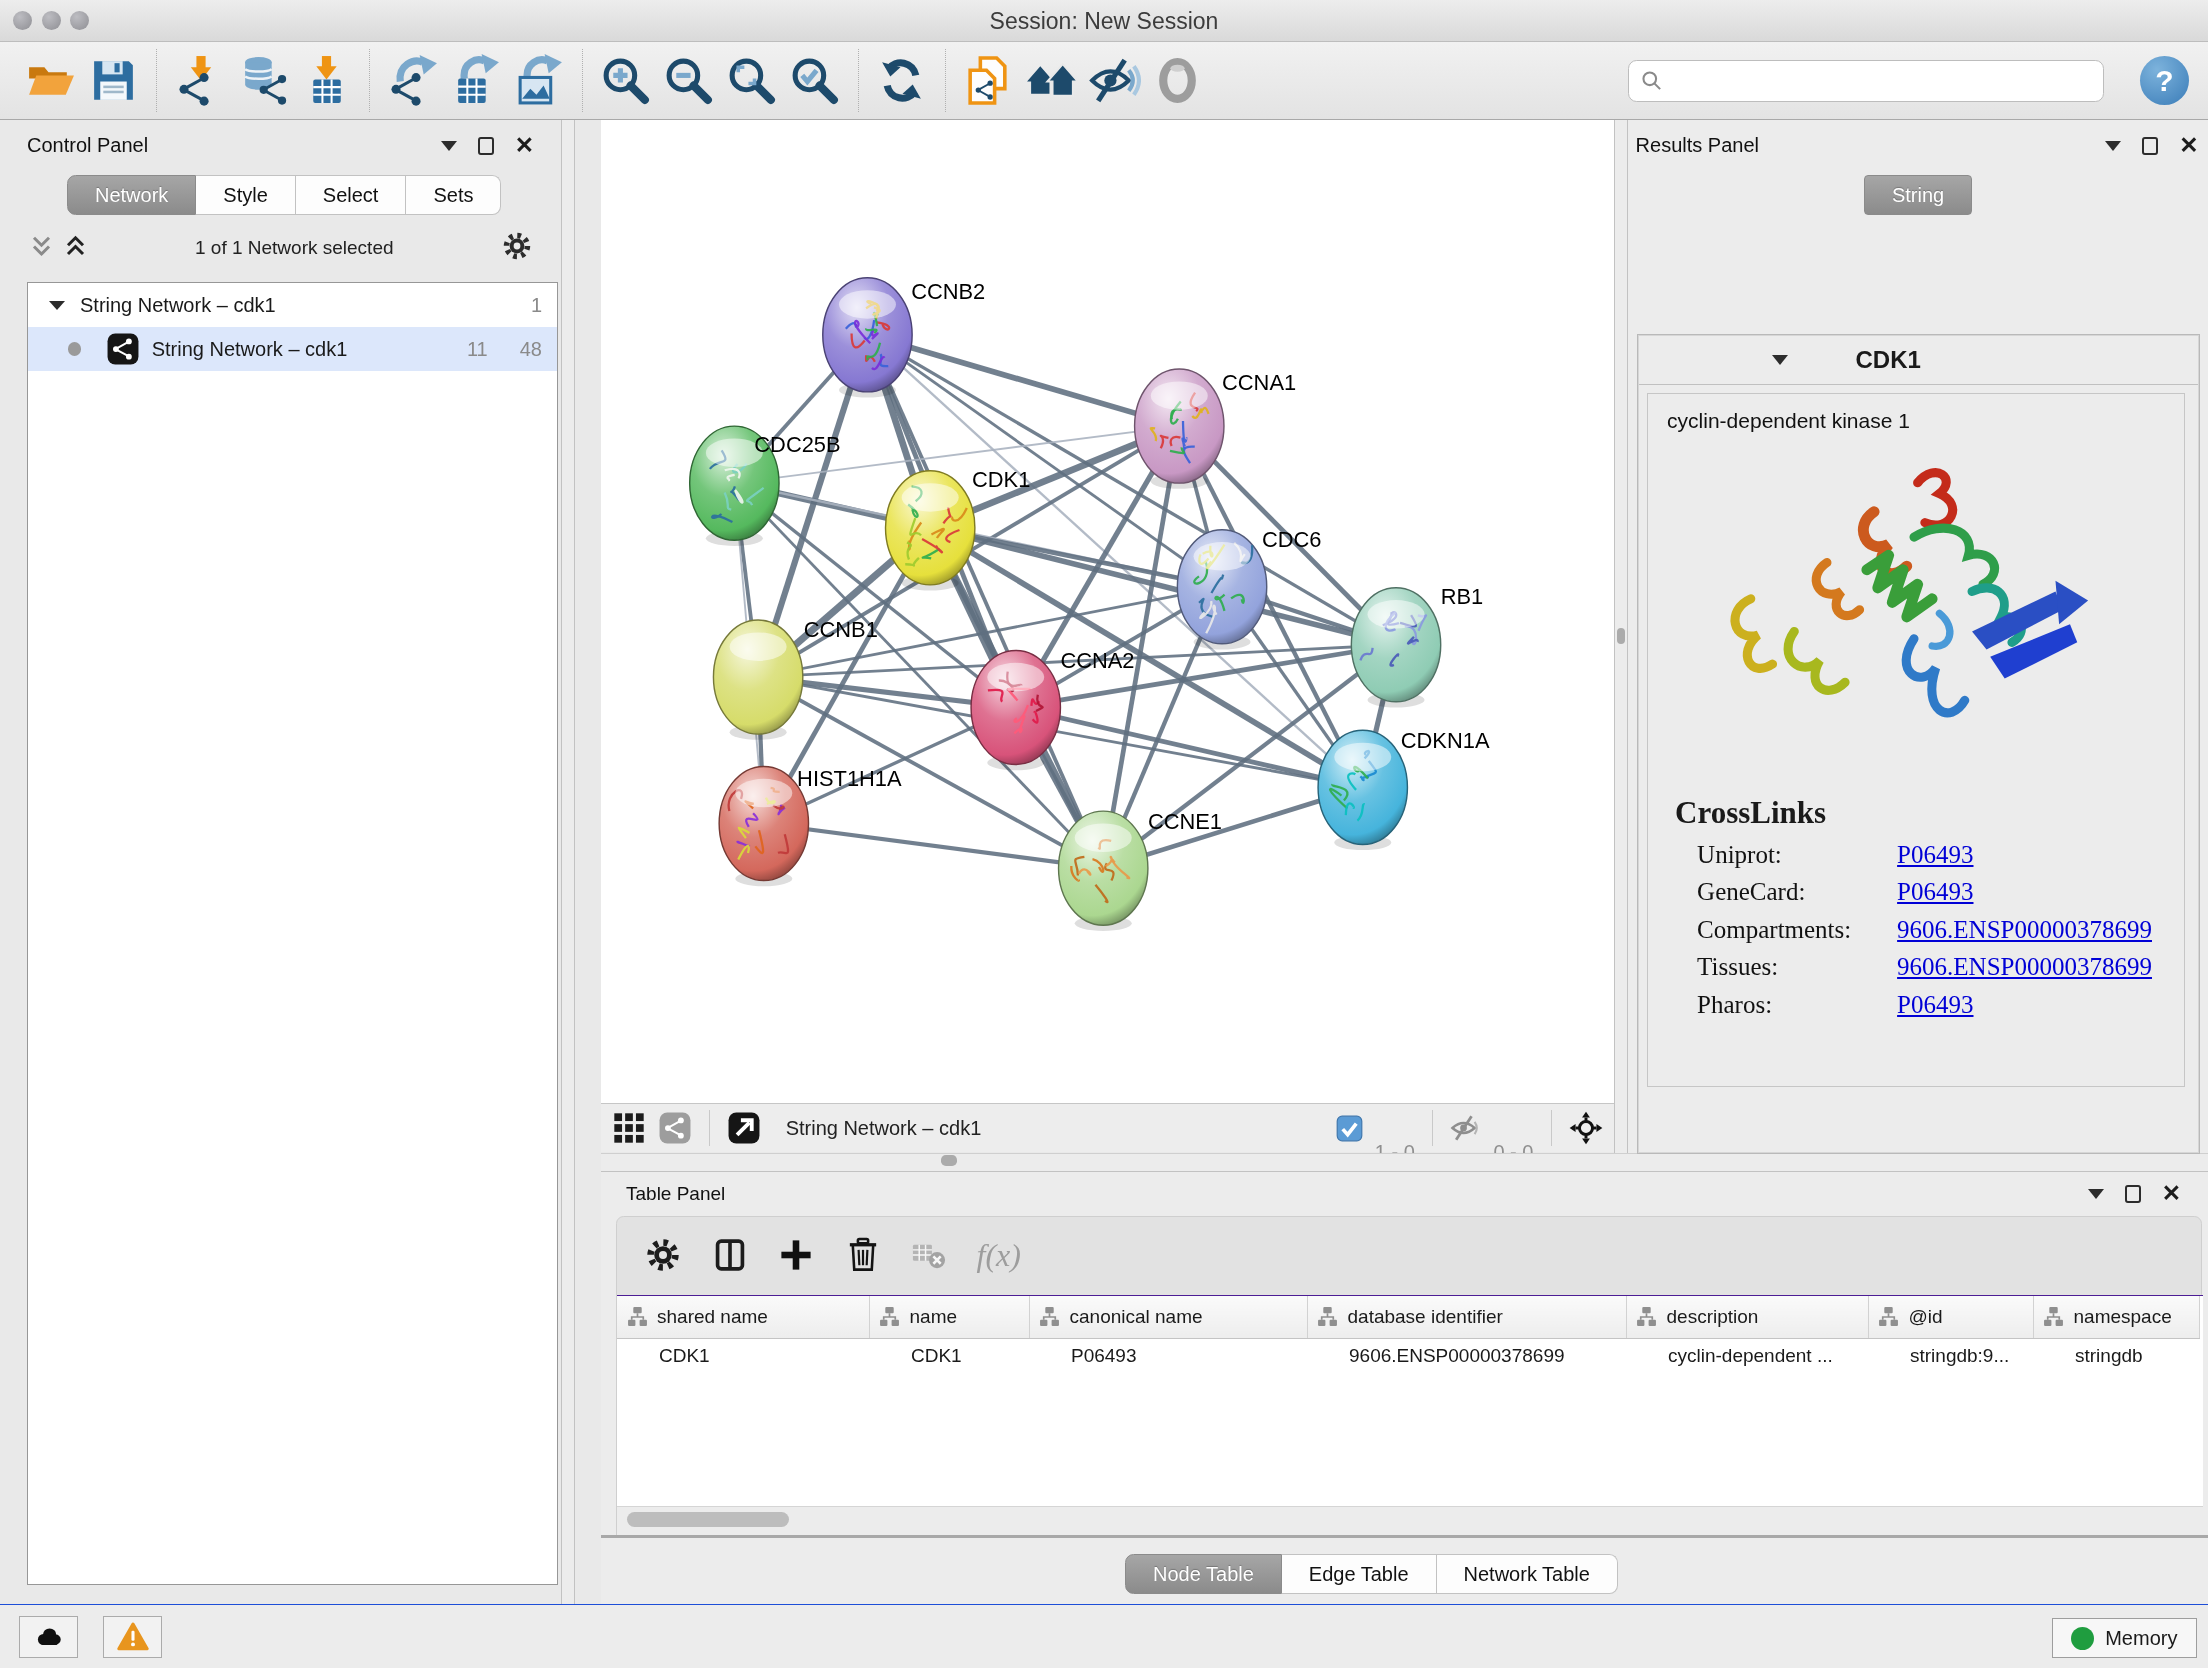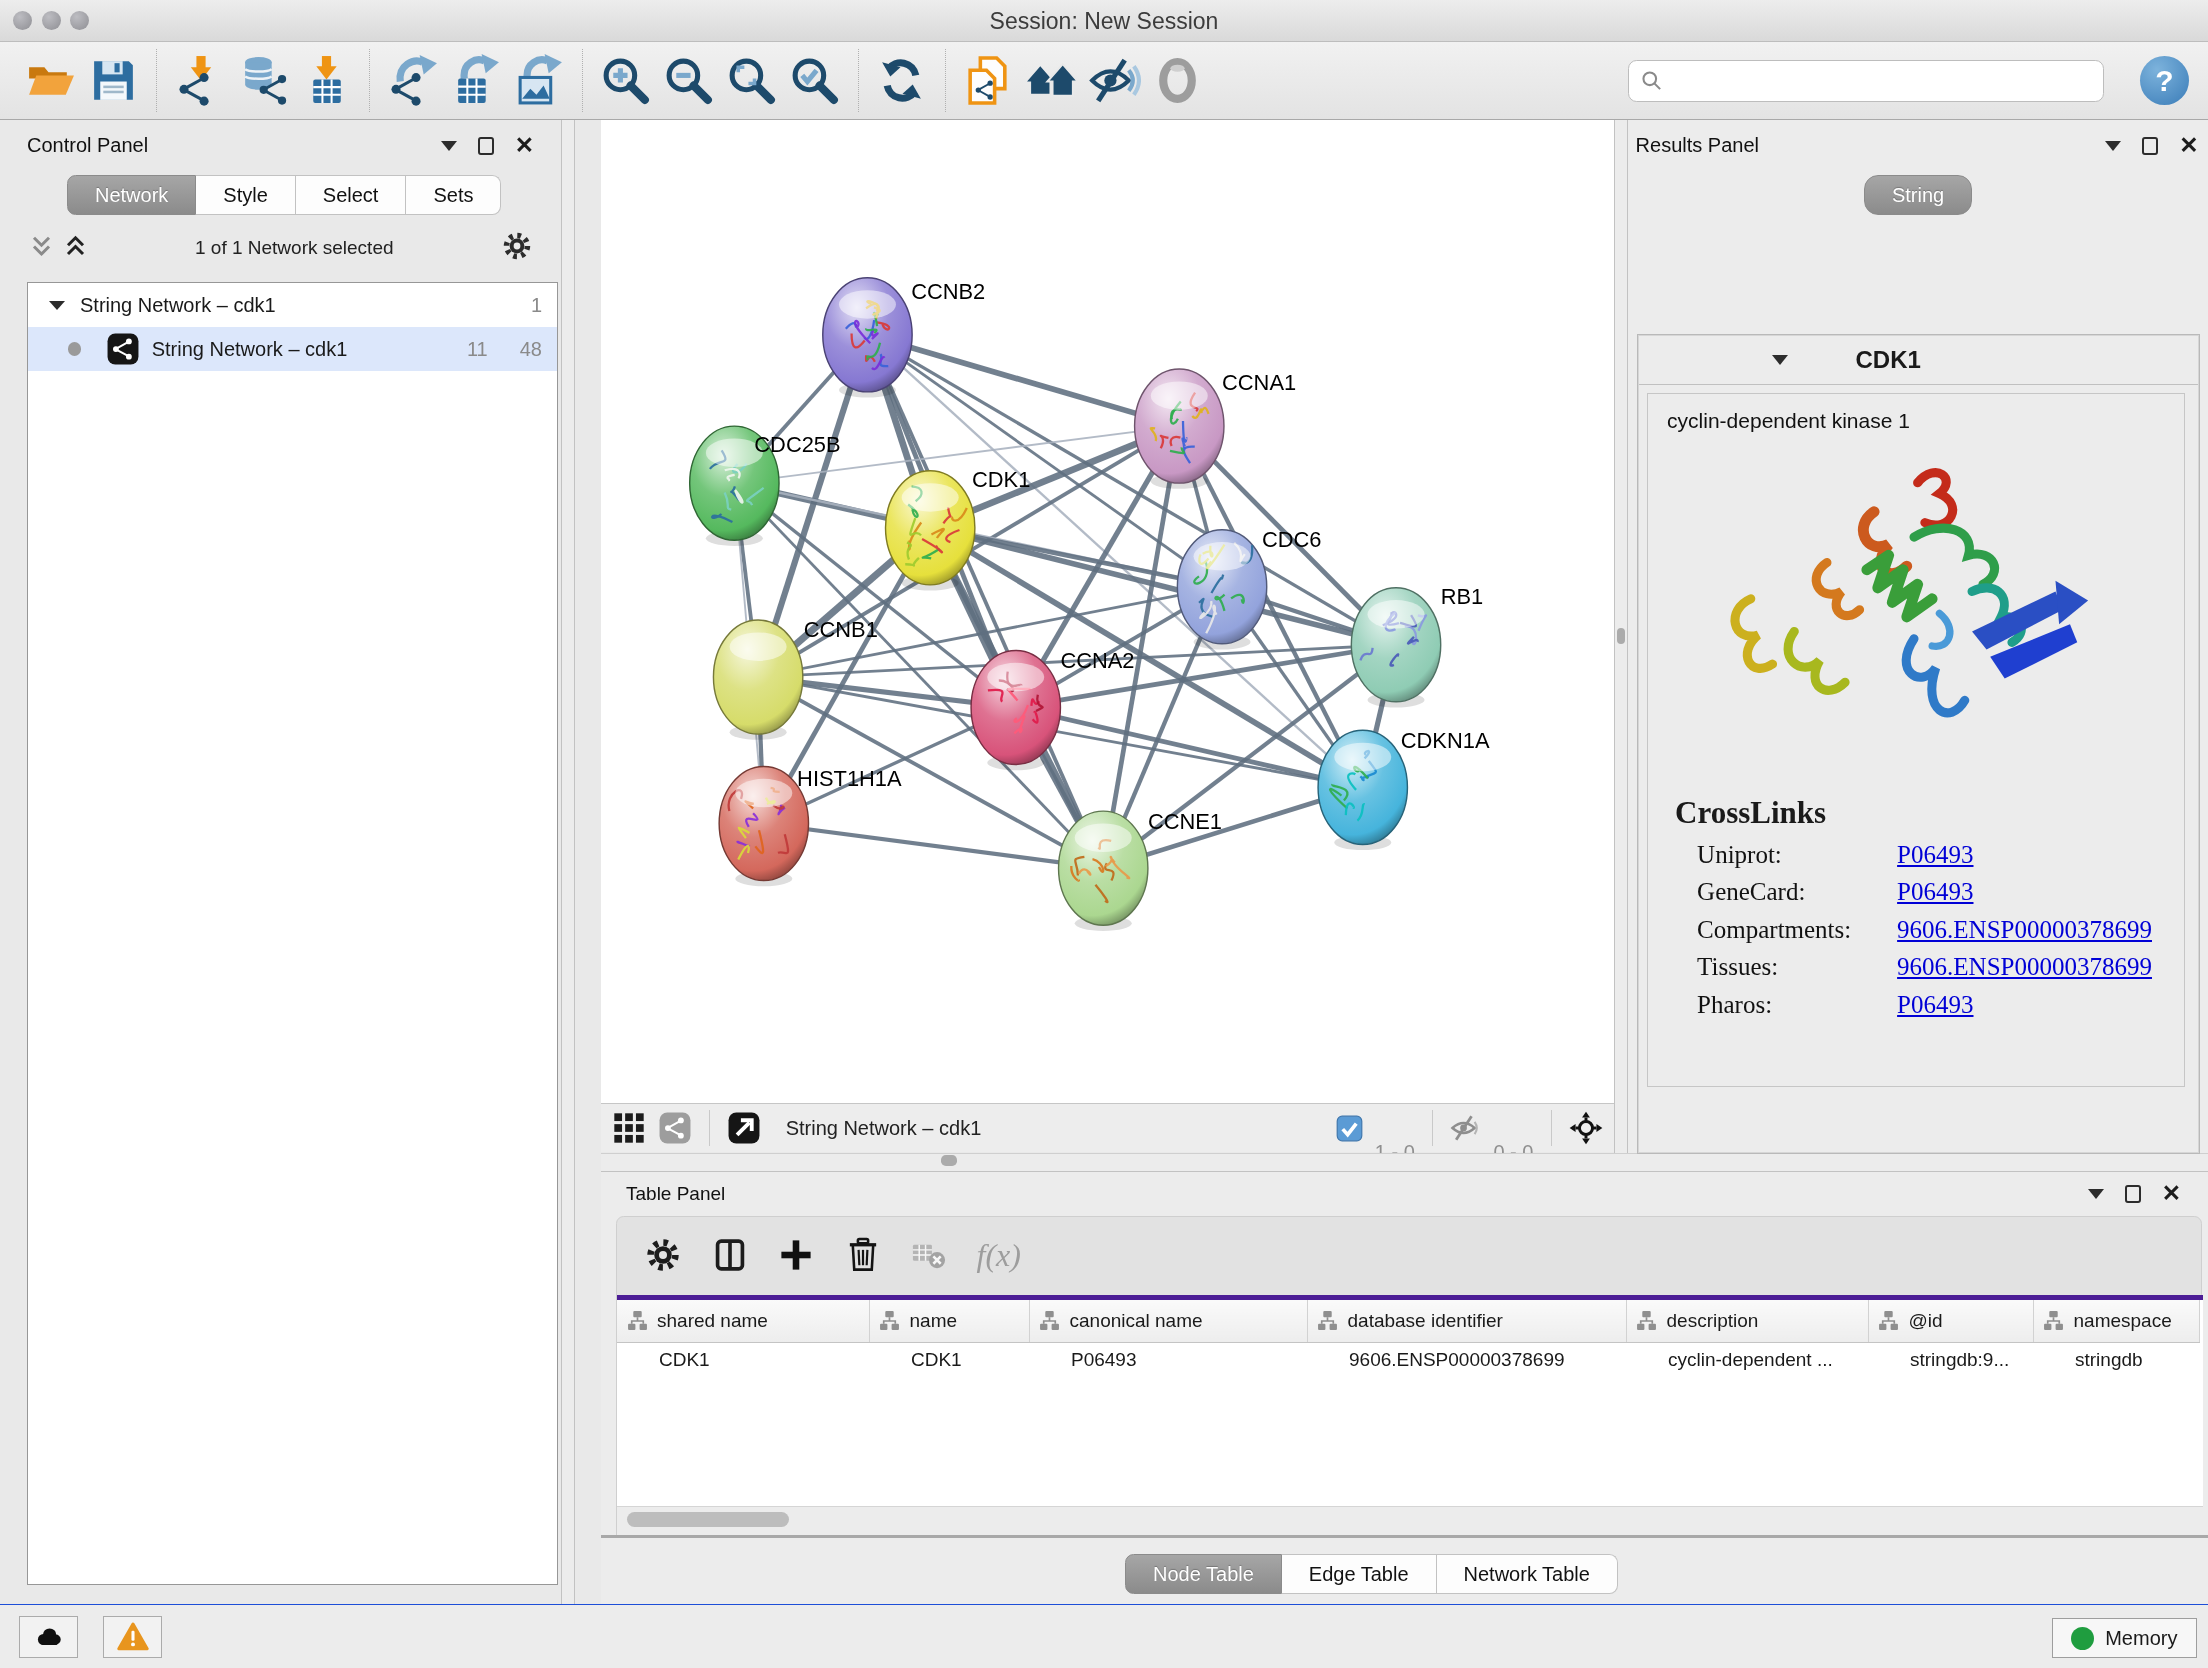--- a/index.html
+++ b/index.html
@@ -36,21 +36,21 @@
   .tri-down { width:0; height:0; border-left:8.6px solid transparent; border-right:8.6px solid transparent;
     border-top:10.5px solid #2c2c2c; display:inline-block; }
   .float-sq { width:16px; height:18px; border:2.4px solid #2c2c2c; border-radius:2.9px; display:inline-block; }
   .close-x { font-size:23px; font-weight:bold; color:#1c1c1c; line-height:1; }
 
   .tabs { display:flex; }
   .tab { padding:7.6px 27px; font-size:20px; background:#fdfdfd; border:1px solid #c2c2c2;
     border-left-width:0; color:#111; }
   .tab:first-child { border-left-width:1px; border-radius:8.6px 0 0 8.6px; }
   .tab:last-child { border-radius:0 8.6px 8.6px 0; }
-  .tab.single { border-radius:14px; border-left-width:1px; }
+  .tab.single { border-radius:4px; border-left-width:1px; }
   .tab.sel { background:linear-gradient(#a6a6a6,#8b8b8b); color:#fff; border-color:#8b8b8b;
     text-shadow:0 -1px 1px rgba(0,0,0,.25); }
 
   
   #control-panel { left:0; top:120px; width:561px; height:1484px; }
   #cp-head { padding:0 27px; margin-top:5.7px; }
   #cp-tabs { margin:9.5px 0 0 67px; }
   #cp-sub { display:flex; align-items:center; padding:0 28.5px; height:53px; margin-top:5.7px; }
   #cp-sub svg { width:25px; height:25px; }
   #cp-status { flex:1; text-align:center; font-size:19px; color:#222; }
@@ -104,21 +104,21 @@
 
   
   #table-panel { left:601px; top:1172px; width:1607px; height:432px; background:#ececec; }
   #tp-head { padding:0 27px 0 25px; margin-top:1.9px; font-size:19px; }
   #tp-body { position:absolute; left:15px; top:44px; width:1586px; height:320px; background:#e2e2e2;
     border:1px solid #cfcfcf; border-radius:7.6px 7.6px 0 0; }
   #tp-toolbar { height:76px; display:flex; align-items:center; gap:28.5px; padding:0 27px; }
   #tp-toolbar svg { width:38px; height:38px; }
   #fx-label { font-family:"Liberation Serif", serif; font-style:italic; font-size:32px; color:#9d9d9d; }
   #tp-table-wrap { position:absolute; left:0; top:78px; width:1586px; height:211px; background:#fff;
-    border-top:5px solid #4c1d95; overflow:hidden; }
+    border-top:1px solid #4c1d95; overflow:hidden; }
   table { border-collapse:collapse; table-layout:fixed; width:1581px; }
   th { background:linear-gradient(#fafafa,#ededed); border-right:1px solid #d2d2d2;
     border-bottom:1px solid #c4c4c4; height:42px; font-weight:normal; font-size:19px; text-align:left;
     padding-left:9.5px; white-space:nowrap; overflow:hidden; }
   th .attr-ic { width:21px; height:21px; vertical-align:-3.8px; margin-right:9.5px; }
   td { height:36px; font-size:19px; padding-left:42px; white-space:nowrap; overflow:hidden; }
   #tp-scroll { position:absolute; left:0; top:289px; width:1586px; height:28.5px; background:#ececec;
     border-top:1px solid #d5d5d5; }
   #tp-thumb { position:absolute; left:9.5px; top:4.8px; width:162px; height:15px; border-radius:7.6px;
     background:#bdbdbd; }

